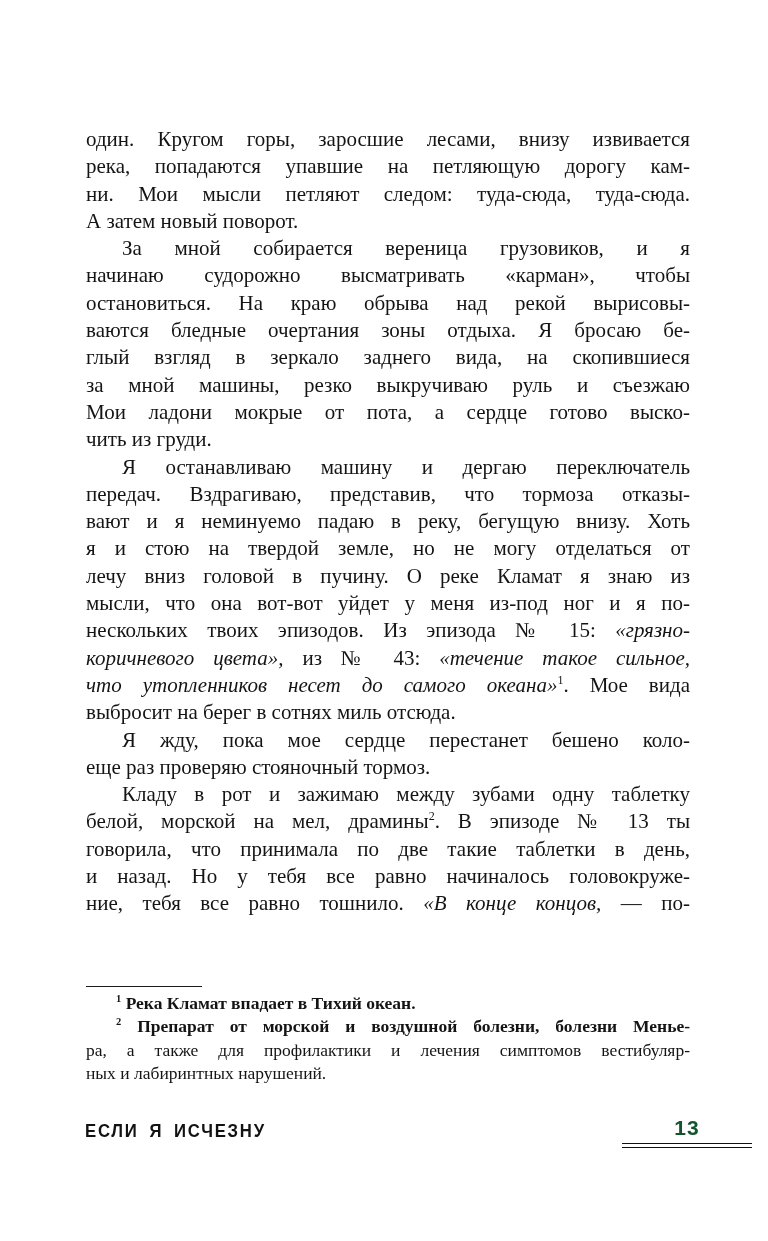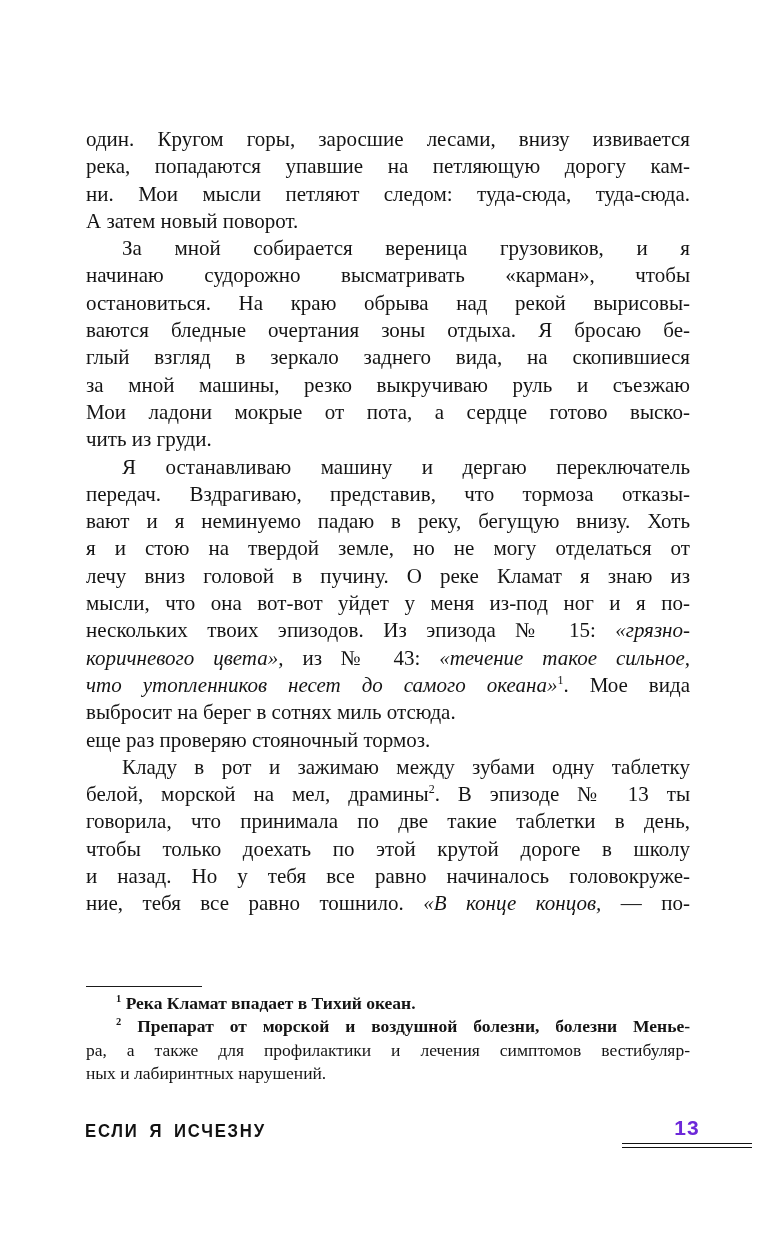--- a/index.html
+++ b/index.html
@@ -72,21 +72,21 @@
   }
   .page-number {
     position: absolute;
     left: 622px; top: 1116px;
     width: 130px;
     text-align: center;
     font-family: "Liberation Sans", "DejaVu Sans", sans-serif;
     font-weight: 700;
     font-size: 21px;
     letter-spacing: 1px;
-    color: #6d28d9;
+    color: #14532d;
   }
   .double-rule {
     position: absolute;
     left: 622px; top: 1143px;
     width: 130px; height: 3px;
     border-top: 1.6px solid #111;
     border-bottom: 1.2px solid #111;
   }
 </style>
 </head>
@@ -110,25 +110,25 @@
       <div class="line j ind"><span>Я останавливаю машину и дергаю переключатель</span></div>
       <div class="line j"><span>передач. Вздрагиваю, представив, что тормоза отказы-</span></div>
       <div class="line j"><span>вают и я неминуемо падаю в реку, бегущую внизу. Хоть</span></div>
       <div class="line j"><span>я и стою на твердой земле, но не могу отделаться от</span></div>
       <div class="line j"><span>лечу вниз головой в пучину. О реке Кламат я знаю из</span></div>
       <div class="line j"><span>мысли, что она вот-вот уйдет у меня из-под ног и я по-</span></div>
       <div class="line j"><span>нескольких твоих эпизодов. Из эпизода № 15: </span><span class="i">«грязно-</span></div>
       <div class="line j"><span class="i">коричневого цвета»,</span><span> из № 43: </span><span class="i">«течение такое сильное,</span></div>
       <div class="line j"><span class="i">что утопленников несет до самого океана»</span><span class="sup">1</span><span>. Мое вида</span></div>
       <div class="line"><span>выбросит на берег в сотнях миль отсюда.</span></div>
+      <div class="line j ind"><span>Я жду, пока мое сердце перестанет бешено коло-</span></div>
       <div class="line"><span>еще раз проверяю стояночный тормоз.</span></div>
       <div class="line j ind"><span>Кладу в рот и зажимаю между зубами одну таблетку</span></div>
       <div class="line j"><span>белой, морской на мел, драмины</span><span class="sup">2</span><span>. В эпизоде № 13 ты</span></div>
       <div class="line j"><span>говорила, что принимала по две такие таблетки в день,</span></div>
-      <div class="line j"><span>чтобы только доехать по этой крутой дороге в школу</span></div>
       <div class="line j"><span>и назад. Но у тебя все равно начиналось головокруже-</span></div>
       <div class="line j"><span>ние, тебя все равно тошнило. </span><span class="i">«В конце концов,</span><span> — по-</span></div>
     </div>
 
   <div class="fn-rule"></div>
 
   <div class="fn-block" id="footnote-text">
       <div class="line ind"><span class="sup">1</span><span> Река Кламат впадает в Тихий океан.</span></div>
       <div class="line j ind"><span class="sup">2</span><span> Препарат от морской и воздушной болезни, болезни Менье-</span></div>
       <div class="line j"><span>ра, а также для профилактики и лечения симптомов вестибуляр-</span></div>

